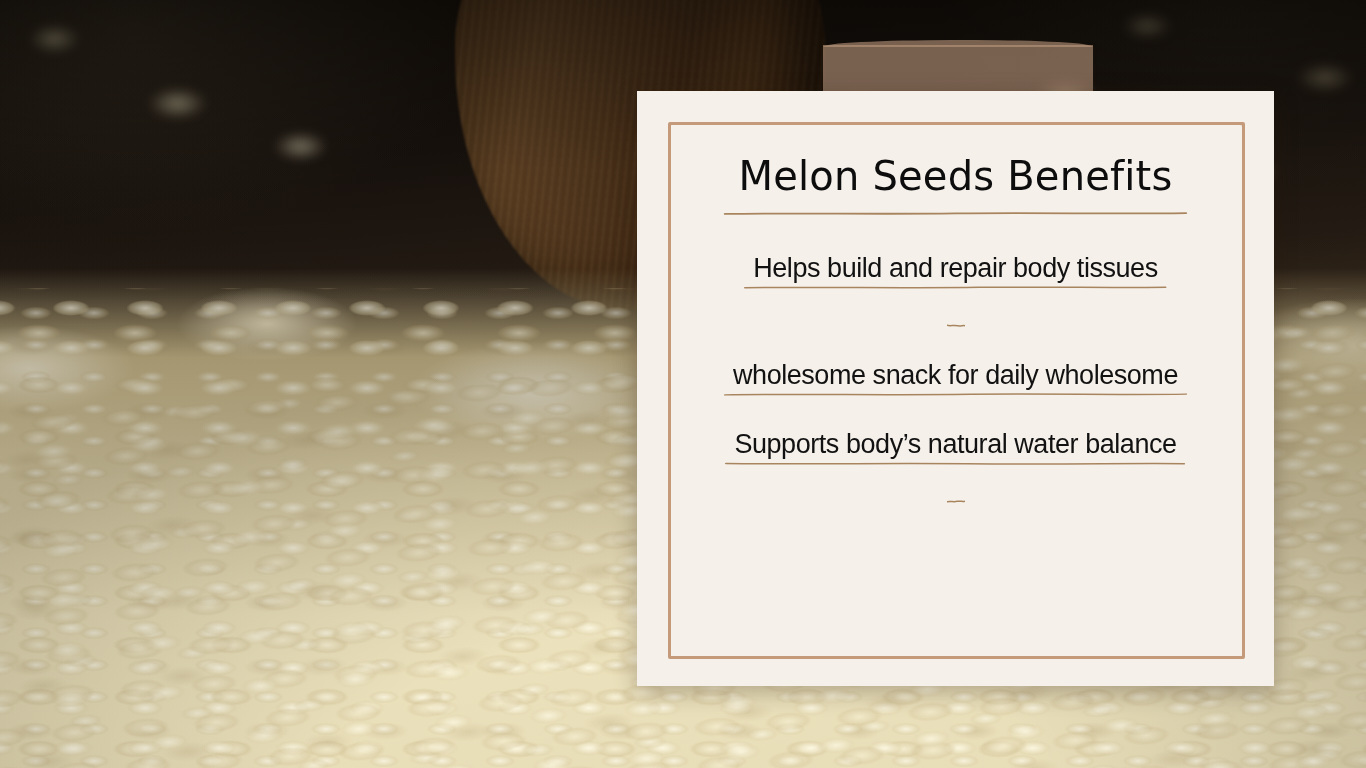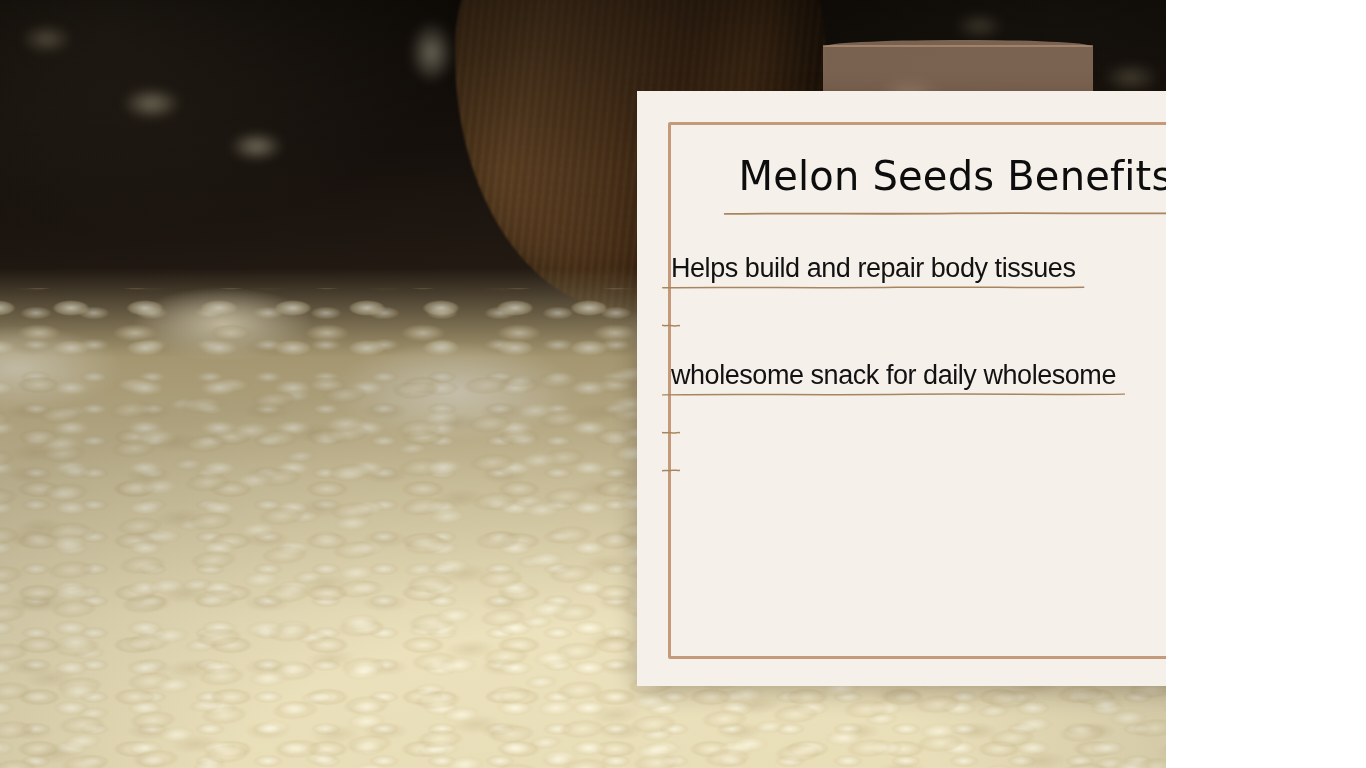--- a/index.html
+++ b/index.html
@@ -8,21 +8,21 @@
   html, body {
     width: 1366px;
     height: 768px;
     overflow: hidden;
     font-family: "Liberation Sans", sans-serif;
   }
 
   
   .stage {
     position: relative;
-    width: 1166px;
+    width: 1366px;
     height: 768px;
     overflow: hidden;
     background: #0a0705;
   }
 
   
   .photo {
     position: absolute;
     inset: 0;
     overflow: hidden;
@@ -245,21 +245,21 @@
     margin-top: 2px;
   }
   .title-rule svg { display: block; width: 100%; height: 100%; overflow: visible; }
 
   
   .benefits {
     width: 100%;
     margin-top: 38px;
     display: flex;
     flex-direction: column;
-    align-items: flex-start;
+    align-items: center;
     gap: 33px;
   }
   .benefit {
     position: relative;
     display: inline-block;
     font-family: "Liberation Sans", sans-serif;
     font-size: 27px;
     font-weight: 400;
     letter-spacing: -.45px;
     color: #121212;
@@ -333,20 +333,21 @@
         <div class="benefit">
           <span>wholesome snack for daily wholesome</span>
           <span class="benefit-rule">
             <svg viewBox="0 0 500 4" preserveAspectRatio="none" aria-hidden="true">
               <path d="M1 2.5 C 86 1.2, 176 3.1, 266 1.7 C 360 0.8, 428 2.8, 499 1.5" fill="none" stroke="#A8855F" stroke-width="2" stroke-linecap="round"></path>
             </svg>
           </span>
         </div>
 
         <div class="benefit">
+          <span>Supports body’s natural water balance</span>
           <span class="benefit-rule">
             <svg viewBox="0 0 500 4" preserveAspectRatio="none" aria-hidden="true">
               <path d="M1 2.0 C 96 3.1, 198 1.2, 292 2.6 C 380 3.4, 442 1.4, 499 2.3" fill="none" stroke="#A8855F" stroke-width="2" stroke-linecap="round"></path>
             </svg>
           </span>
         </div>
 
         <div class="benefit">
           <span class="benefit-rule">
             <svg viewBox="0 0 500 4" preserveAspectRatio="none" aria-hidden="true">

